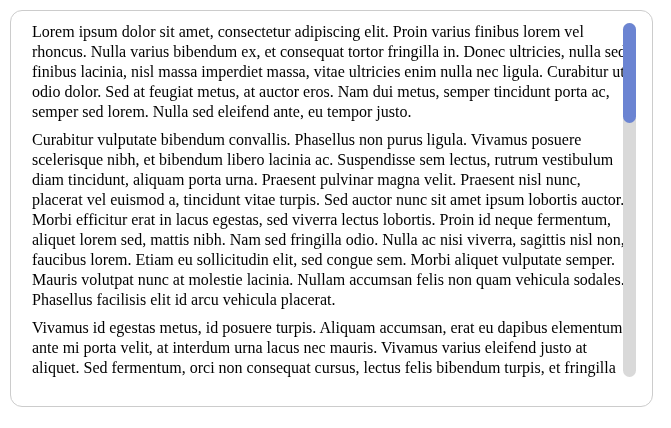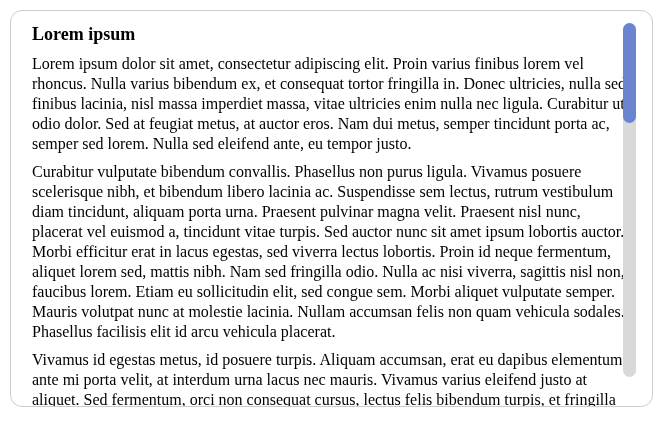--- a/index.html
+++ b/index.html
@@ -63,21 +63,20 @@
     height: 100px;
     border-radius: 7px;
     background: #6b84d2;
   }
 </style>
 </head>
 <body>
 
 <div class="card">
   <div class="content">
-    <h1 class="title">Lorem ipsum</h1>
     <p>Lorem ipsum dolor sit amet, consectetur adipiscing elit. Proin varius finibus lorem vel rhoncus. Nulla varius bibendum ex, et consequat tortor fringilla in. Donec ultricies, nulla sed finibus lacinia, nisl massa imperdiet massa, vitae ultricies enim nulla nec ligula. Curabitur ut odio dolor. Sed at feugiat metus, at auctor eros. Nam dui metus, semper tincidunt porta ac, semper sed lorem. Nulla sed eleifend ante, eu tempor justo.</p>
     <p>Curabitur vulputate bibendum convallis. Phasellus non purus ligula. Vivamus posuere scelerisque nibh, et bibendum libero lacinia ac. Suspendisse sem lectus, rutrum vestibulum diam tincidunt, aliquam porta urna. Praesent pulvinar magna velit. Praesent nisl nunc, placerat vel euismod a, tincidunt vitae turpis. Sed auctor nunc sit amet ipsum lobortis auctor. Morbi efficitur erat in lacus egestas, sed viverra lectus lobortis. Proin id neque fermentum, aliquet lorem sed, mattis nibh. Nam sed fringilla odio. Nulla ac nisi viverra, sagittis nisl non, faucibus lorem. Etiam eu sollicitudin elit, sed congue sem. Morbi aliquet vulputate semper. Mauris volutpat nunc at molestie lacinia. Nullam accumsan felis non quam vehicula sodales. Phasellus facilisis elit id arcu vehicula placerat.</p>
     <p>Vivamus id egestas metus, id posuere turpis. Aliquam accumsan, erat eu dapibus elementum, ante mi porta velit, at interdum urna lacus nec mauris. Vivamus varius eleifend justo at aliquet. Sed fermentum, orci non consequat cursus, lectus felis bibendum turpis, et fringilla</p>
   </div>
   <div class="sb-track" style="background: rgb(217, 217, 217);">
     <div class="sb-thumb" style="background: rgb(107, 132, 210);"></div>
   </div>
 </div>
 
 </body></html>

